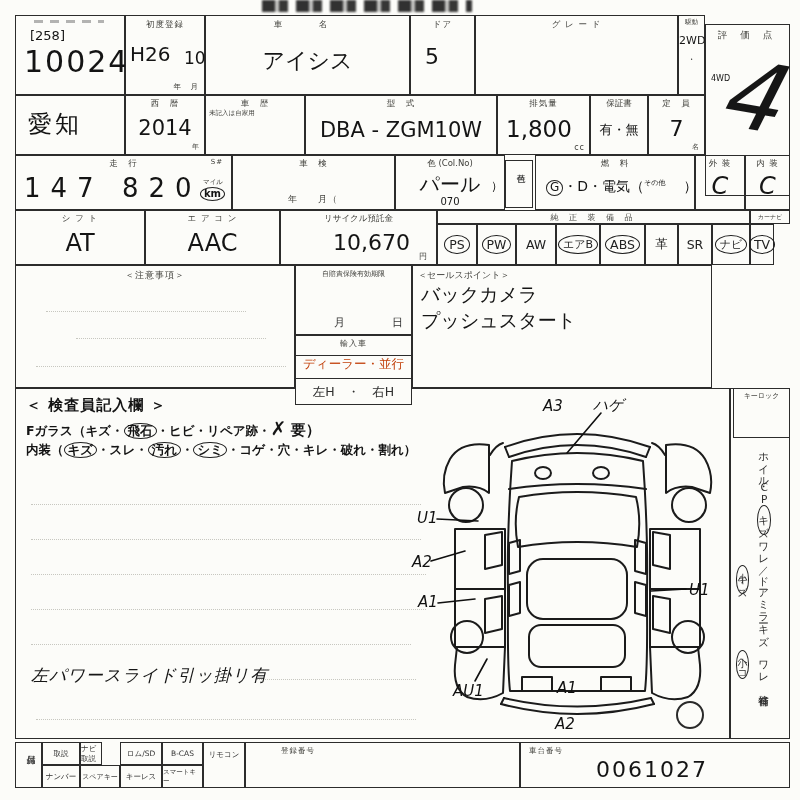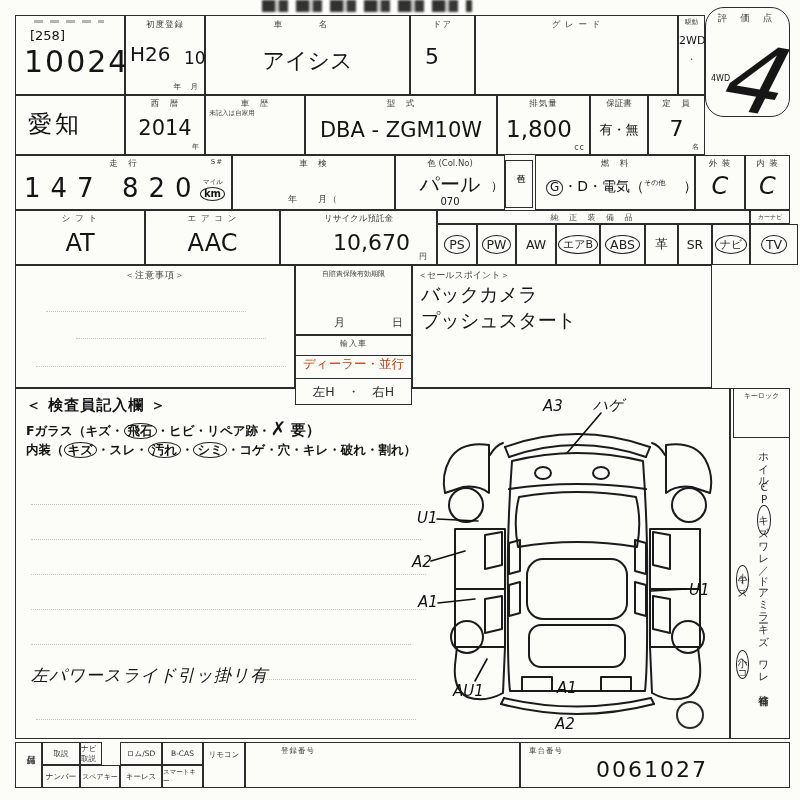--- a/index.html
+++ b/index.html
@@ -54,21 +54,21 @@
     <div class="val" style="left:0;right:40px;top:30px;text-align:center;font-size:22px;"></div>
   </div>
 
   <div class="cell" style="left:678px;top:15px;width:27px;height:80px;">
     <div class="hdr" style="left:0;right:0;top:2px;text-align:center;font-size:6.5px;letter-spacing:0;">駆動</div>
     <div class="val" style="left:0;right:0;top:18px;text-align:center;font-size:11px;">2WD</div>
     <div class="val" style="left:0;right:0;top:38px;text-align:center;font-size:8px;">・</div>
     <div class="val" style="left:0;right:0;top:58px;text-align:center;font-size:8px;margin-left:32px;">4WD</div>
   </div>
 
-  <div class="cell" style="left:705px;top:7px;width:85px;height:110px;border-radius:19px;">
+  <div class="cell" style="left:705px;top:24px;width:85px;height:172px;">
     <div class="hdr" style="left:0;right:0;top:4px;text-align:center;letter-spacing:5px;font-size:9.5px;">評 価 点</div>
     <div class="val hand" style="left:22px;top:18px;font-size:94px;transform:rotate(10deg) skewX(-6deg);">4</div>
   </div>
 
   <div class="cell" style="left:15px;top:95px;width:110px;height:60px;">
     <div class="val" style="left:12px;top:12px;font-size:24px;letter-spacing:3px;">愛知</div>
   </div>
 
   <div class="cell" style="left:125px;top:95px;width:80px;height:60px;">
     <div class="hdr" style="left:0;right:0;top:2px;text-align:center;">西　暦</div>
@@ -184,21 +184,21 @@
     </div>
   <div class="ebox" style="left:645px;top:224px;width:33px;height:41px;">
       <span>革</span>
     </div>
   <div class="ebox" style="left:678px;top:224px;width:34px;height:41px;">
       <span>SR</span>
     </div>
   <div class="ebox" style="left:712px;top:224px;width:38px;height:41px;">
       <span class="estamp" style="font-size:11px;">ナビ</span>
     </div>
-  <div class="ebox" style="left:750px;top:224px;width:48px;height:41px;">
+  <div class="ebox" style="left:750px;top:224px;width:24px;height:41px;">
       <span class="estamp">TV</span>
     </div>
 
   <div class="cell" style="left:15px;top:265px;width:280px;height:123px;">
     <div class="hdr" style="left:0;right:0;top:3px;text-align:center;font-size:9px;">＜注意事項＞</div>
     <div class="faint" style="left:30px;top:45px;width:200px;"></div>
     <div class="faint" style="left:60px;top:72px;width:190px;"></div>
     <div class="faint" style="left:20px;top:100px;width:250px;"></div>
   </div>
 

